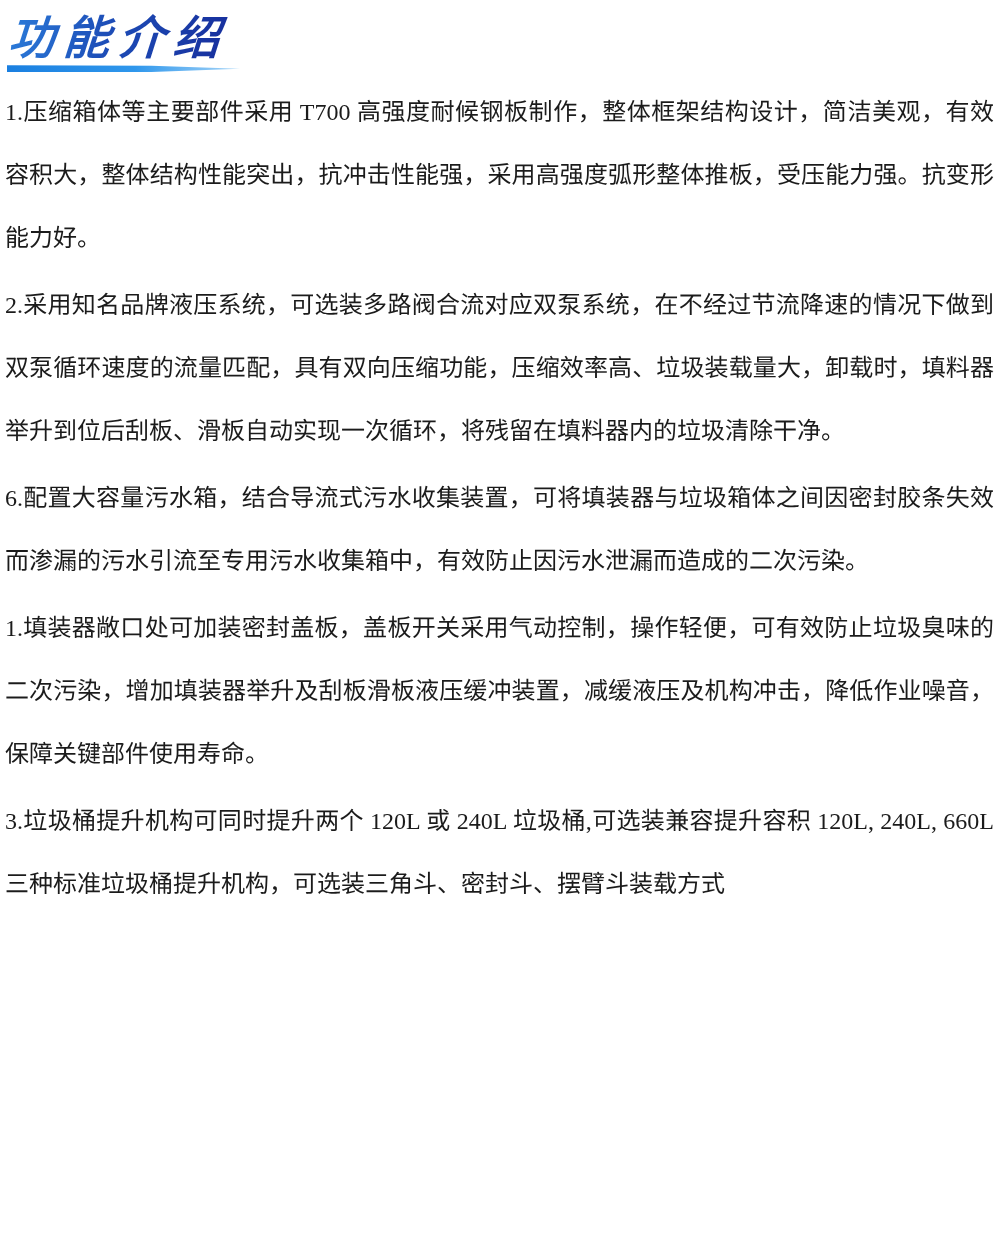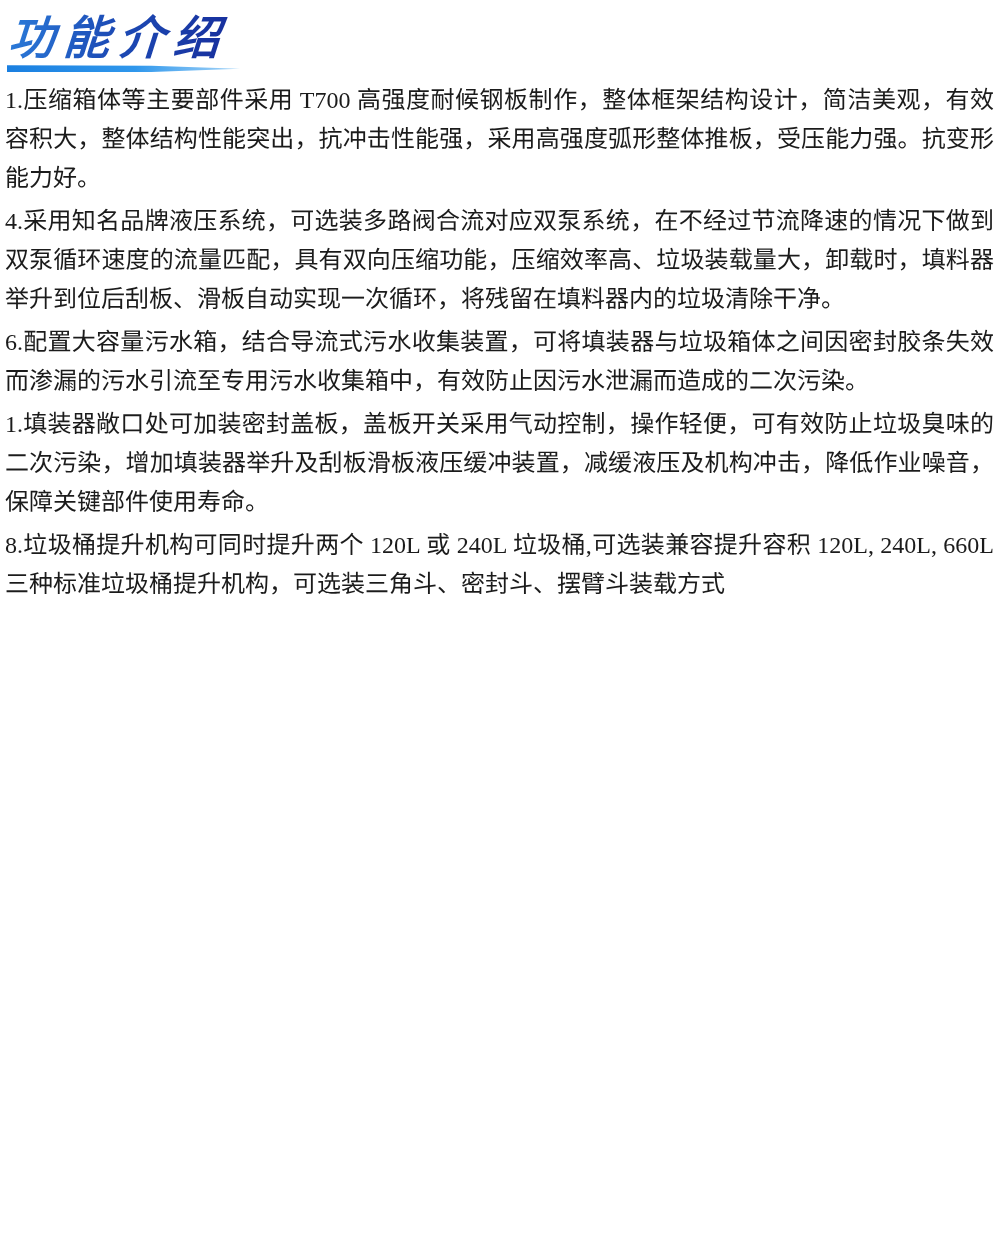--- a/index.html
+++ b/index.html
@@ -51,37 +51,37 @@
     background: linear-gradient(90deg,
       var(--underline-blue, #1a7fe0) 0%,
       #2f97ec 55%,
       var(--underline-fade, #a8d6f8) 100%);
     clip-path: polygon(0 0, 62% 6%, 100% 48%, 62% 94%, 0 100%);
   }
   .content {
     margin-top: 9px;
     color: var(--body-text, #1b1b1b);
     font-size: 24px;
-    line-height: 39px;
+    line-height: 63px;
     text-align: justify;
     text-justify: inter-ideograph;
   }
   .para {
     margin: 0 0 4px 0;
   }
 </style>
 </head>
 <body>
 
 <div class="page">
   <div class="header">
     <h1 class="title">功能介绍</h1>
     <div class="title-underline"></div>
   </div>
 
   <div class="content">
     <p class="para">1.压缩箱体等主要部件采用 T700 高强度耐候钢板制作，整体框架结构设计，简洁美观，有效容积大，整体结构性能突出，抗冲击性能强，采用高强度弧形整体推板，受压能力强。抗变形能力好。</p>
-    <p class="para">4.采用知名品牌液压系统，可选装多路阀合流对应双泵系统，在不经过节流降速的情况下做到双泵循环速度的流量匹配，具有双向压缩功能，压缩效率高、垃圾装载量大，卸载时，填料器举升到位后刮板、滑板自动实现一次循环，将残留在填料器内的垃圾清除干净。</p>
+    <p class="para">2.采用知名品牌液压系统，可选装多路阀合流对应双泵系统，在不经过节流降速的情况下做到双泵循环速度的流量匹配，具有双向压缩功能，压缩效率高、垃圾装载量大，卸载时，填料器举升到位后刮板、滑板自动实现一次循环，将残留在填料器内的垃圾清除干净。</p>
     <p class="para">6.配置大容量污水箱，结合导流式污水收集装置，可将填装器与垃圾箱体之间因密封胶条失效而渗漏的污水引流至专用污水收集箱中，有效防止因污水泄漏而造成的二次污染。</p>
     <p class="para">1.填装器敞口处可加装密封盖板，盖板开关采用气动控制，操作轻便，可有效防止垃圾臭味的二次污染，增加填装器举升及刮板滑板液压缓冲装置，减缓液压及机构冲击，降低作业噪音，保障关键部件使用寿命。</p>
-    <p class="para">8.垃圾桶提升机构可同时提升两个 120L 或 240L 垃圾桶,可选装兼容提升容积 120L, 240L, 660L 三种标准垃圾桶提升机构，可选装三角斗、密封斗、摆臂斗装载方式</p>
+    <p class="para">3.垃圾桶提升机构可同时提升两个 120L 或 240L 垃圾桶,可选装兼容提升容积 120L, 240L, 660L 三种标准垃圾桶提升机构，可选装三角斗、密封斗、摆臂斗装载方式</p>
   </div>
 </div>
 
 </body></html>

